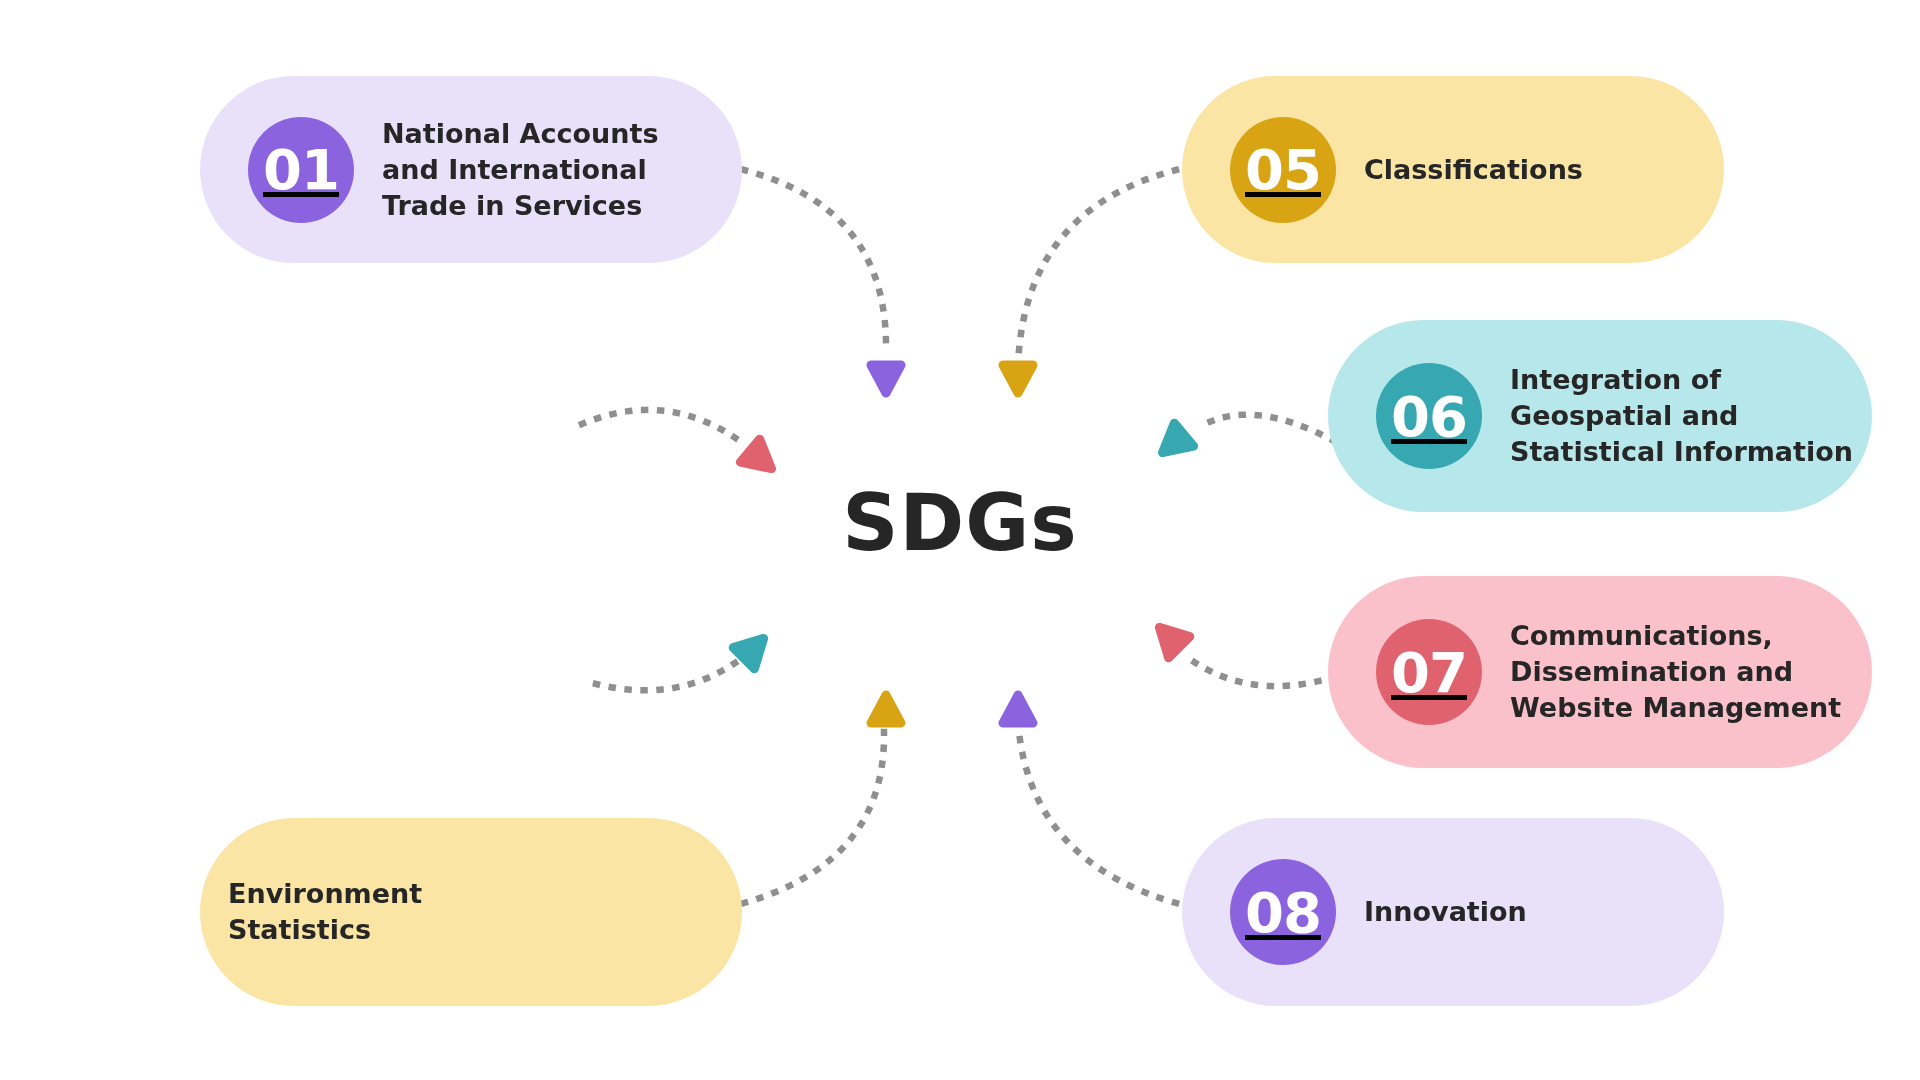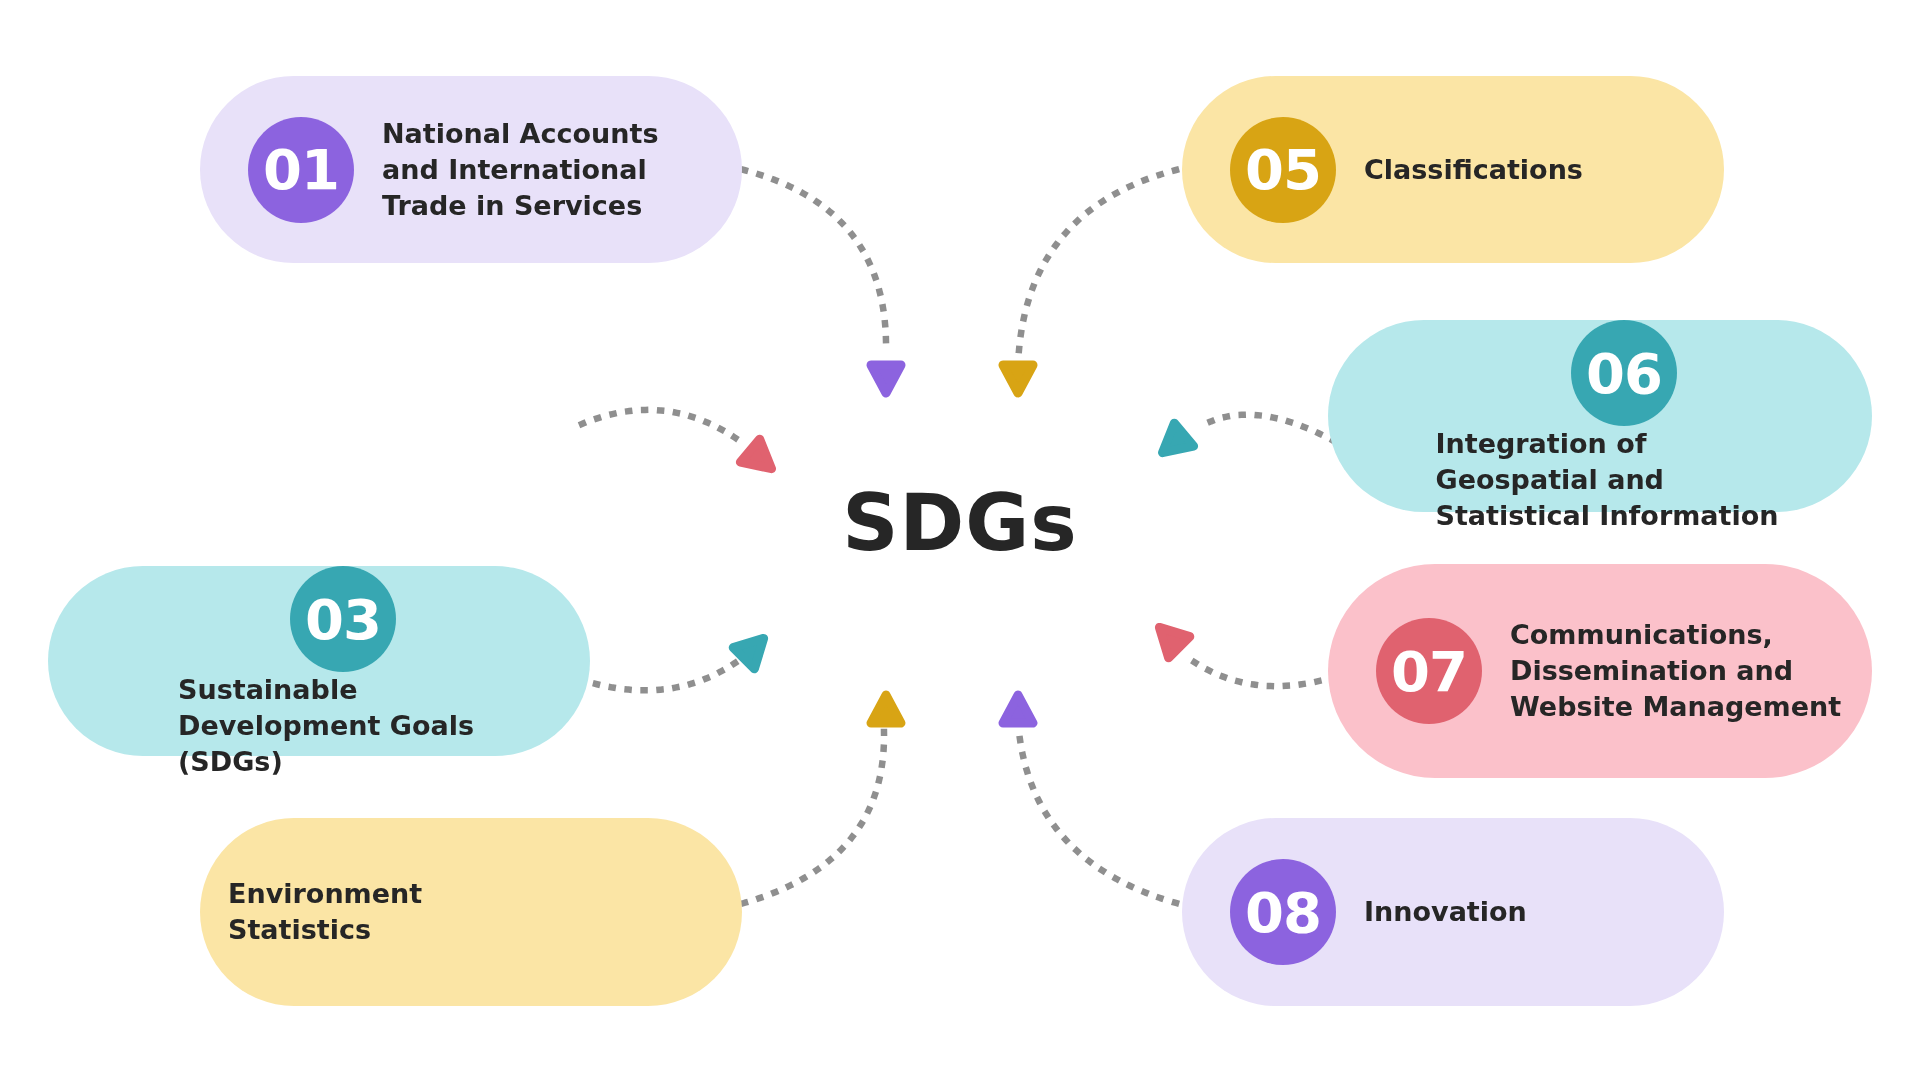--- a/index.html
+++ b/index.html
@@ -31,31 +31,32 @@
   .head { stroke-width: 9; stroke-linejoin: round; }
 
   .pill {
     position: absolute;
     display: flex;
     align-items: center;
     border-radius: 999px;
   }
   .theme-purple { background: var(--lavender); }
   .theme-pink   { background: var(--pink); }
-  .theme-teal   { background: var(--teal-light); flex-direction: column; }
+  .theme-teal   { background: var(--teal-light); }
   .theme-yellow { background: var(--gold-light); }
 
   .badge {
     flex: 0 0 auto;
     width: 106px; height: 106px;
     margin-left: 48px;
     border-radius: 50%;
     display: flex;
     align-items: center;
     justify-content: center;
+    text-decoration: underline;
   }
   .theme-purple .badge { background: var(--purple); }
   .theme-pink   .badge { background: var(--rose); }
   .theme-teal   .badge { background: var(--teal); }
   .theme-yellow .badge { background: var(--gold); }
 
   .badge span {
     color: #ffffff;
     font-size: 56px;
     font-weight: 700;
@@ -132,28 +133,20 @@
   <div class="pill theme-purple" style="left:200px; top:76px; width:542px; height:187px">
     <div class="badge">
       <span>01</span>
     </div>
     <div class="label">National Accounts
 and International
 Trade in Services</div>
   </div>
 
 
-  <div class="pill theme-teal" style="left:48px; top:566px; width:542px; height:190px">
-    <div class="badge">
-      <span>03</span>
-    </div>
-    <div class="label">Sustainable
-Development Goals
-(SDGs)</div>
-  </div>
 
   <div class="pill theme-yellow" style="left:200px; top:818px; width:542px; height:188px">
     <div class="label">Environment
 Statistics</div>
   </div>
 
   <div class="pill theme-yellow" style="left:1182px; top:76px; width:542px; height:187px">
     <div class="badge">
       <span>05</span>
     </div>
@@ -162,21 +155,21 @@
 
   <div class="pill theme-teal" style="left:1328px; top:320px; width:544px; height:192px">
     <div class="badge">
       <span>06</span>
     </div>
     <div class="label">Integration of
 Geospatial and
 Statistical Information</div>
   </div>
 
-  <div class="pill theme-pink" style="left:1328px; top:564px; width:544px; height:214px">
+  <div class="pill theme-pink" style="left:1328px; top:576px; width:544px; height:192px">
     <div class="badge">
       <span>07</span>
     </div>
     <div class="label">Communications,
 Dissemination and
 Website Management</div>
   </div>
 
   <div class="pill theme-purple" style="left:1182px; top:818px; width:542px; height:188px">
     <div class="badge">

